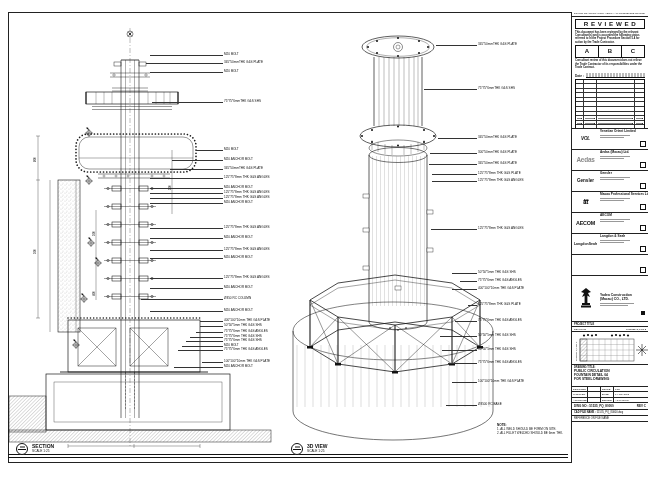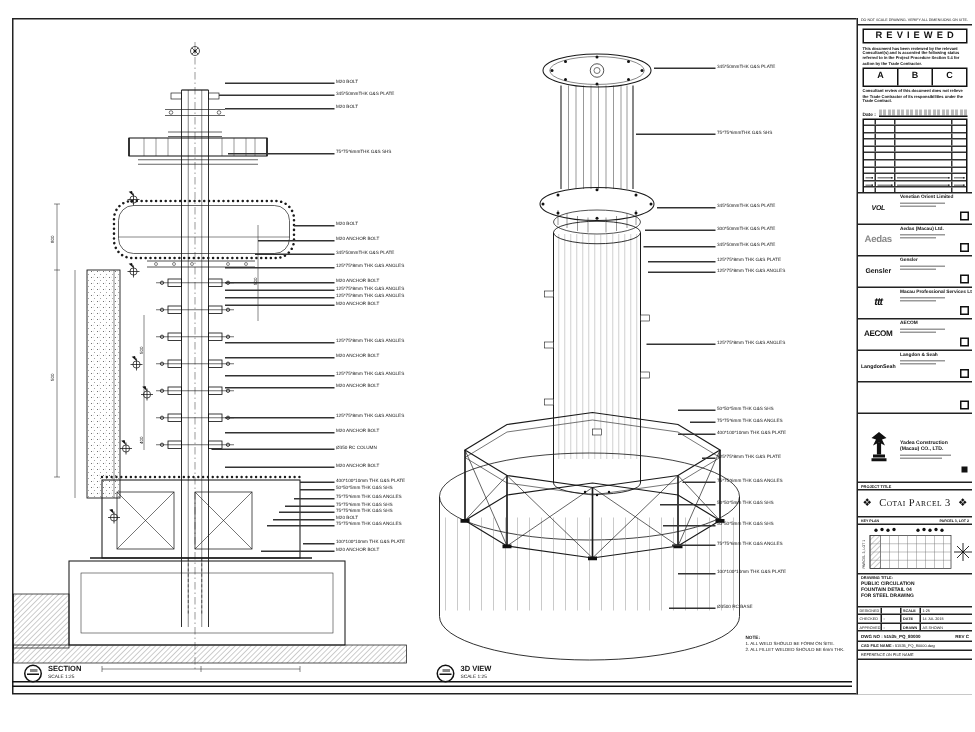--- a/index.html
+++ b/index.html
@@ -611,25 +611,20 @@
       <div class="cinfo">
         <span class="cname2">Yadea Construction</span>
         <span class="cname2">(Macau) CO., LTD.</span>
         <div class="bar" style="width:34px"></div>
         <div class="bar" style="width:28px"></div>
       </div>
       <span class="blacksq"></span>
     </div>
 
     <div class="striplabel">PROJECT TITLE</div>
-    <div class="ptitle">
-      <span class="orn">❖</span>
-      <span class="tt">Cotai Parcel 3</span>
-      <span class="orn">❖</span>
-    </div>
 
     <div class="keyplanbox">
       <div class="kprow">
         <span>KEY PLAN</span>
         <span>PARCEL 3, LOT 2</span>
       </div>
       <svg width="77" height="33" viewBox="0 0 77 33" style="position:absolute;top:5px;left:0">
         <g fill="#111">
           <circle cx="12" cy="3.5" r="1.1"></circle>
             <circle cx="16" cy="3" r="1.1"></circle>

